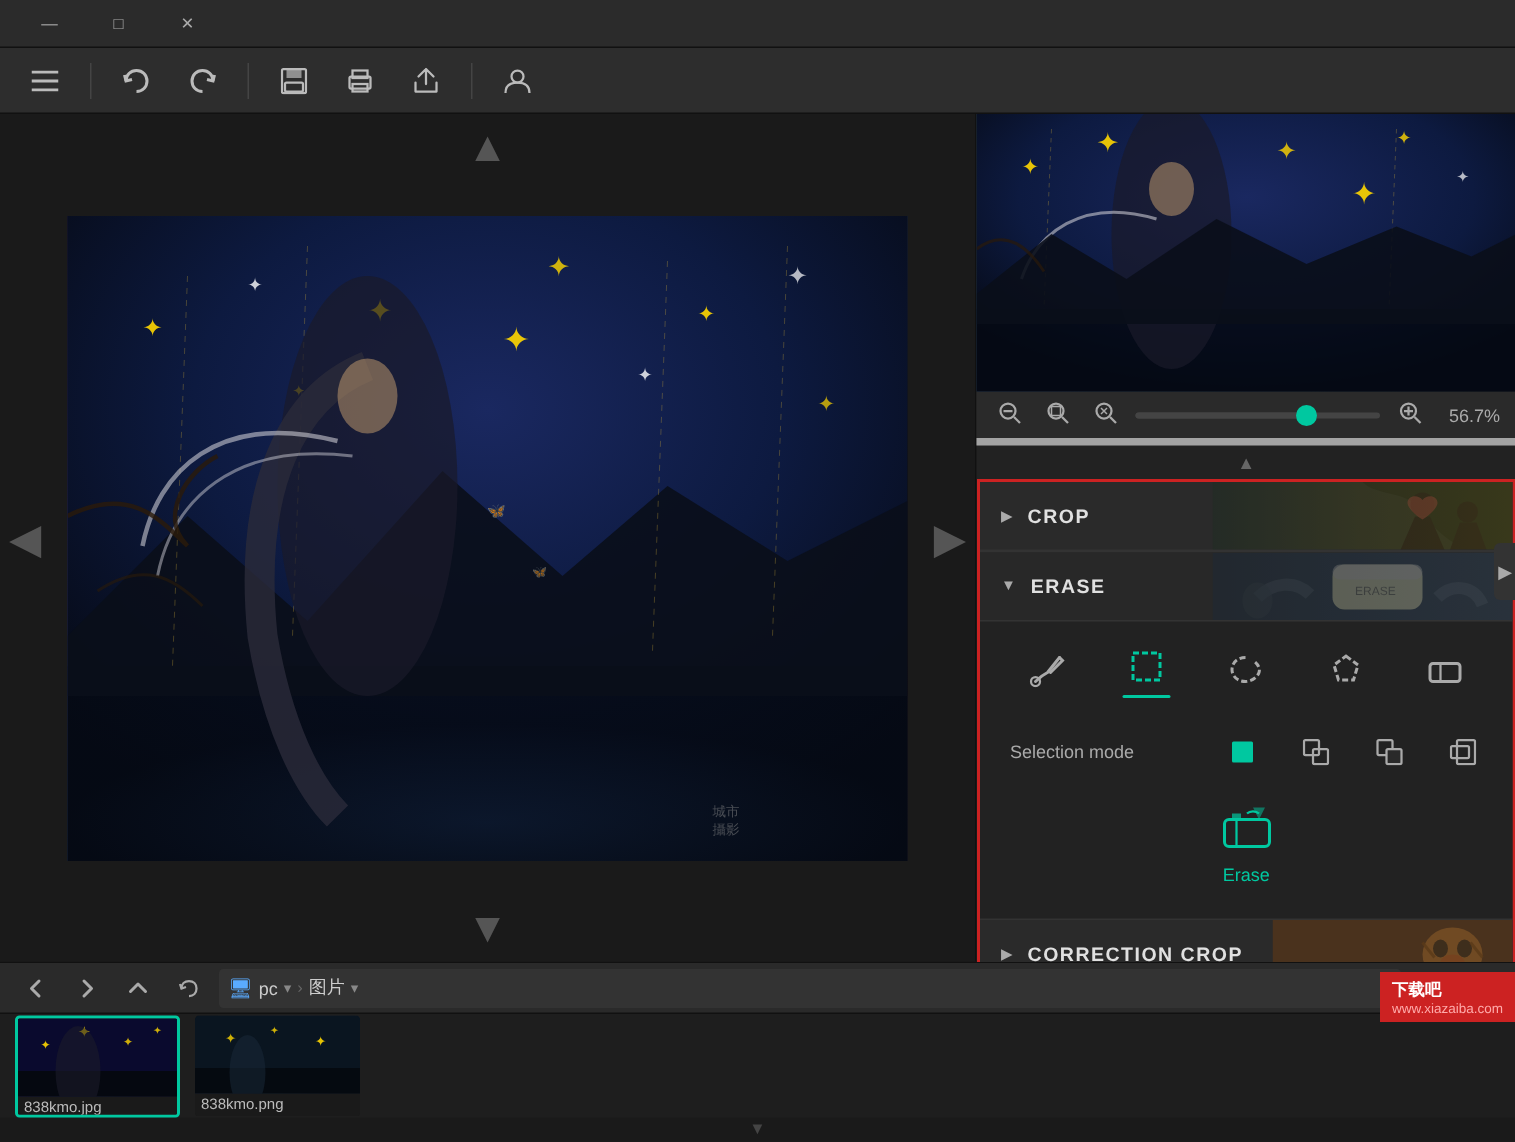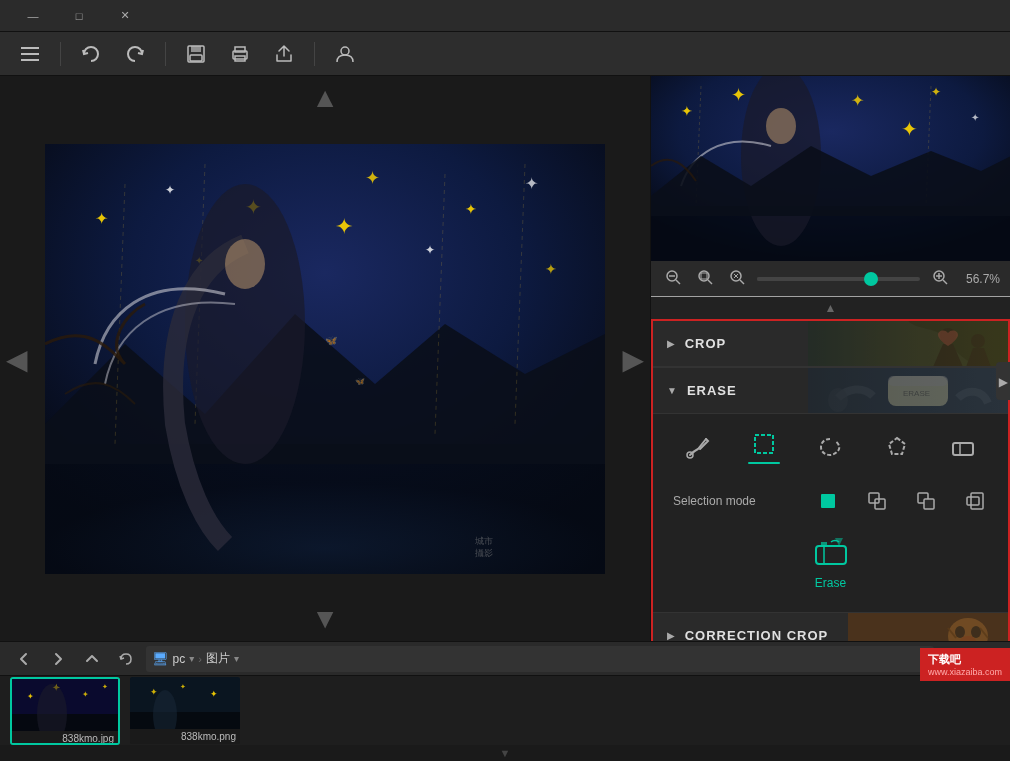--- a/index.html
+++ b/index.html
@@ -131,21 +131,21 @@
     }
 
     
     #zoom-controls {
       height: 36px;
       background: #2a2a2a;
       display: flex;
       align-items: center;
       padding: 0 10px;
       gap: 8px;
-      border-bottom: 1px solid #a3a3a3;
+      border-bottom: 5px solid #a3a3a3;
     }
     .zoom-btn {
       cursor: pointer;
       color: #aaa;
       font-size: 14px;
       padding: 2px 4px;
     }
     #zoom-slider {
       flex: 1;
       height: 4px;
@@ -416,21 +416,21 @@
     .thumb-img {
       width: 100%;
       height: 52px;
       object-fit: cover;
     }
     .thumb-name {
       background: #1a1a1a;
       font-size: 10px;
       color: #bbb;
       padding: 2px 4px;
-      text-align: right;
+      text-align: left;
       white-space: nowrap;
       overflow: hidden;
       text-overflow: ellipsis;
     }
     .thumb-bg-1 {
       background: linear-gradient(135deg, #0a0a2e 0%, #1a1a4e 30%, #0d2040 60%, #050510 100%);
     }
     .thumb-bg-2 {
       background: linear-gradient(135deg, #0a1520 0%, #1a2a3a 40%, #0d1a2a 70%, #050a10 100%);
     }

